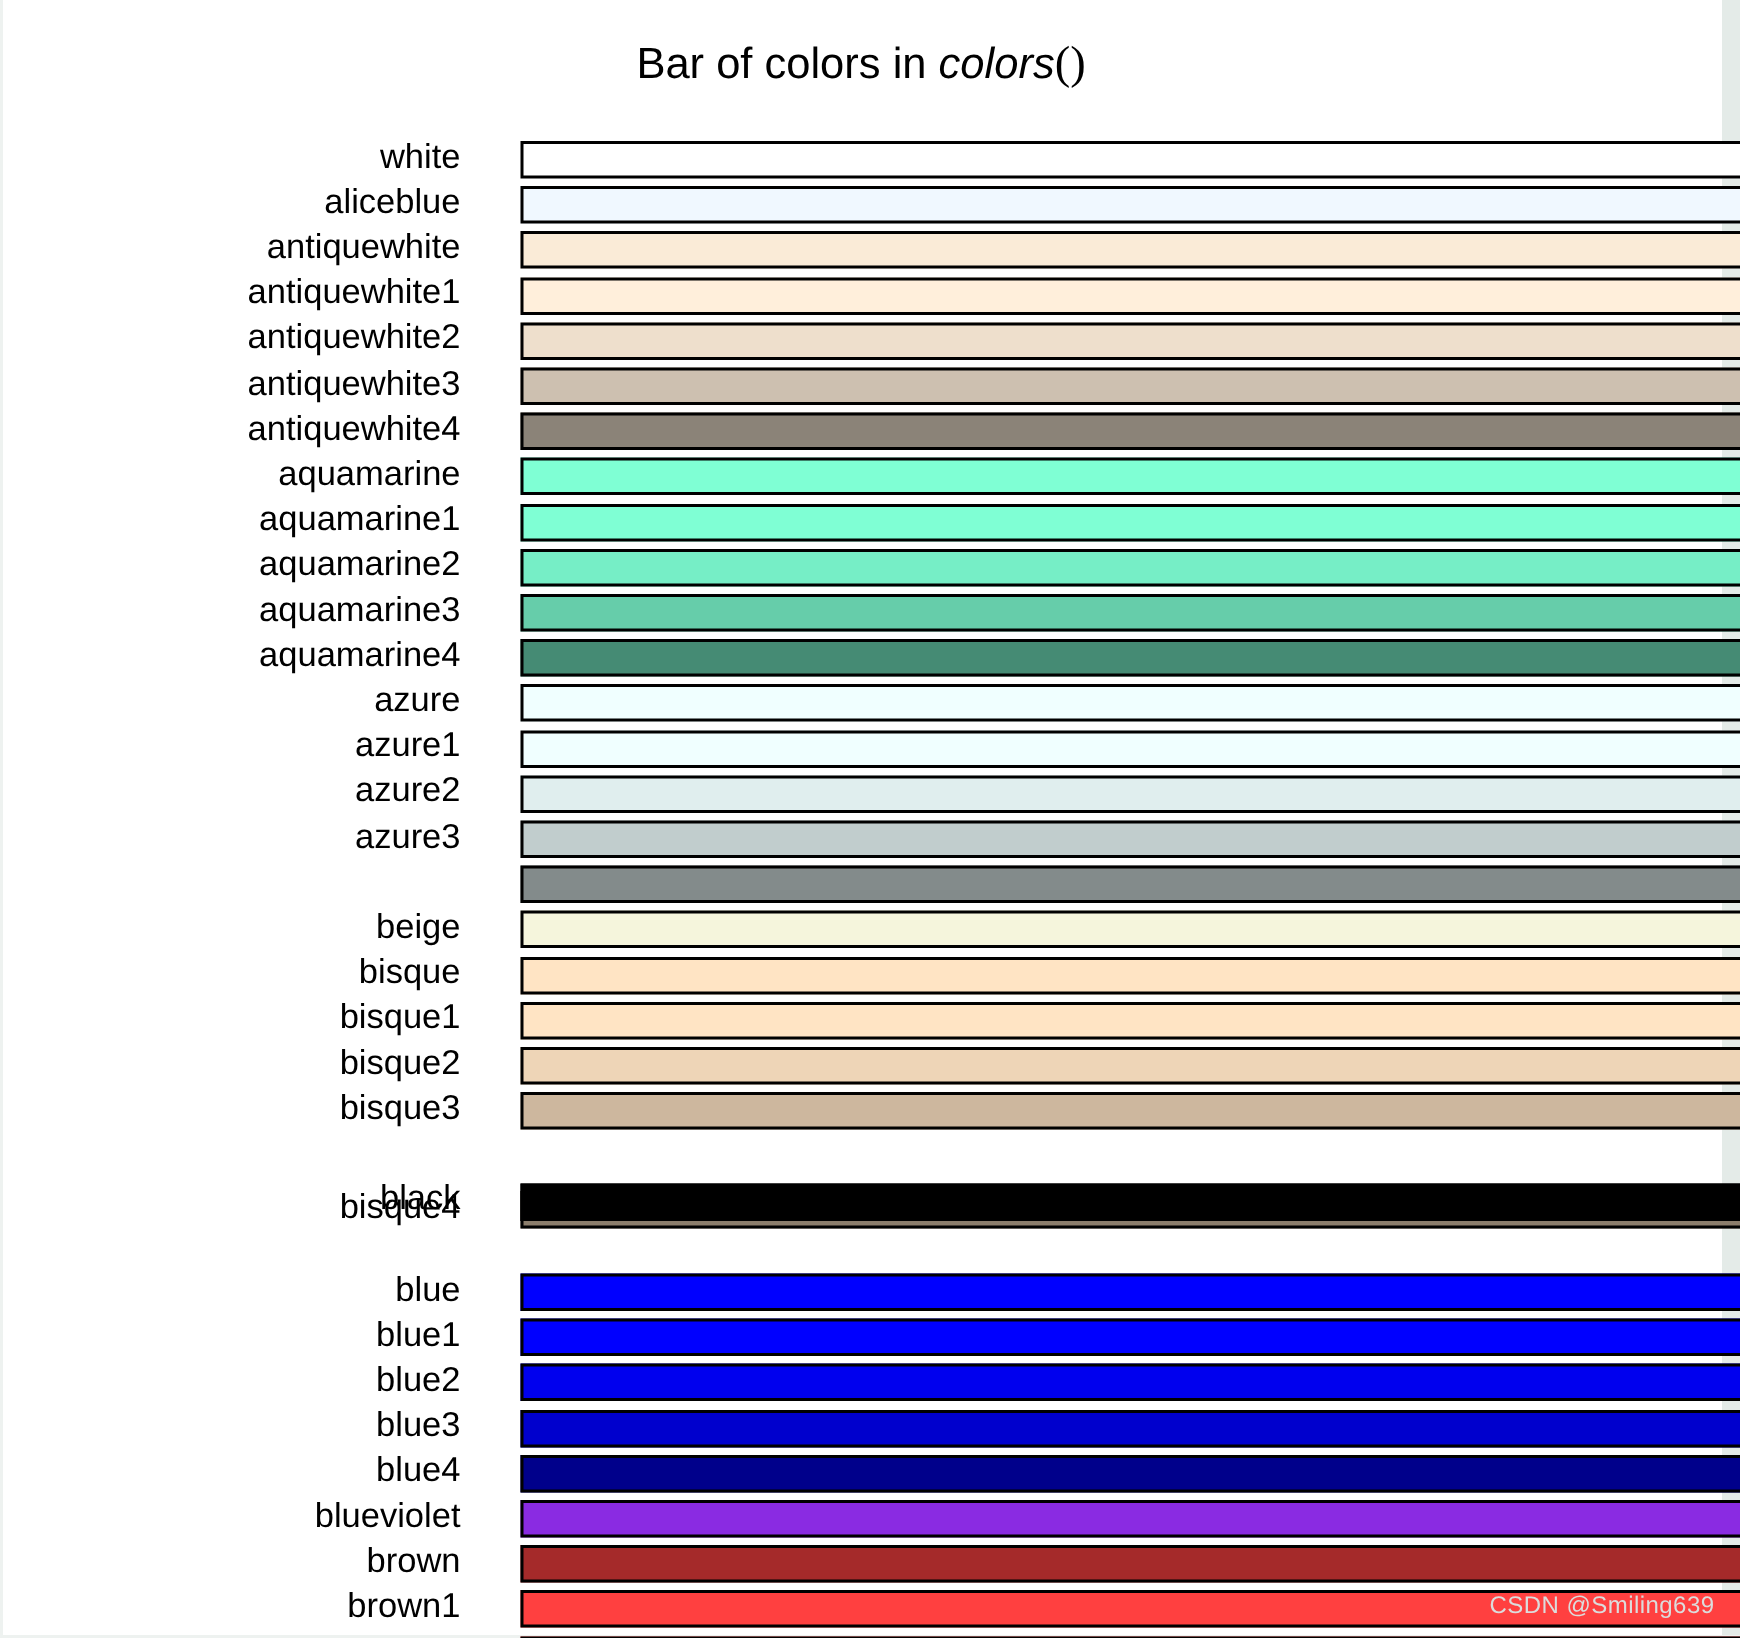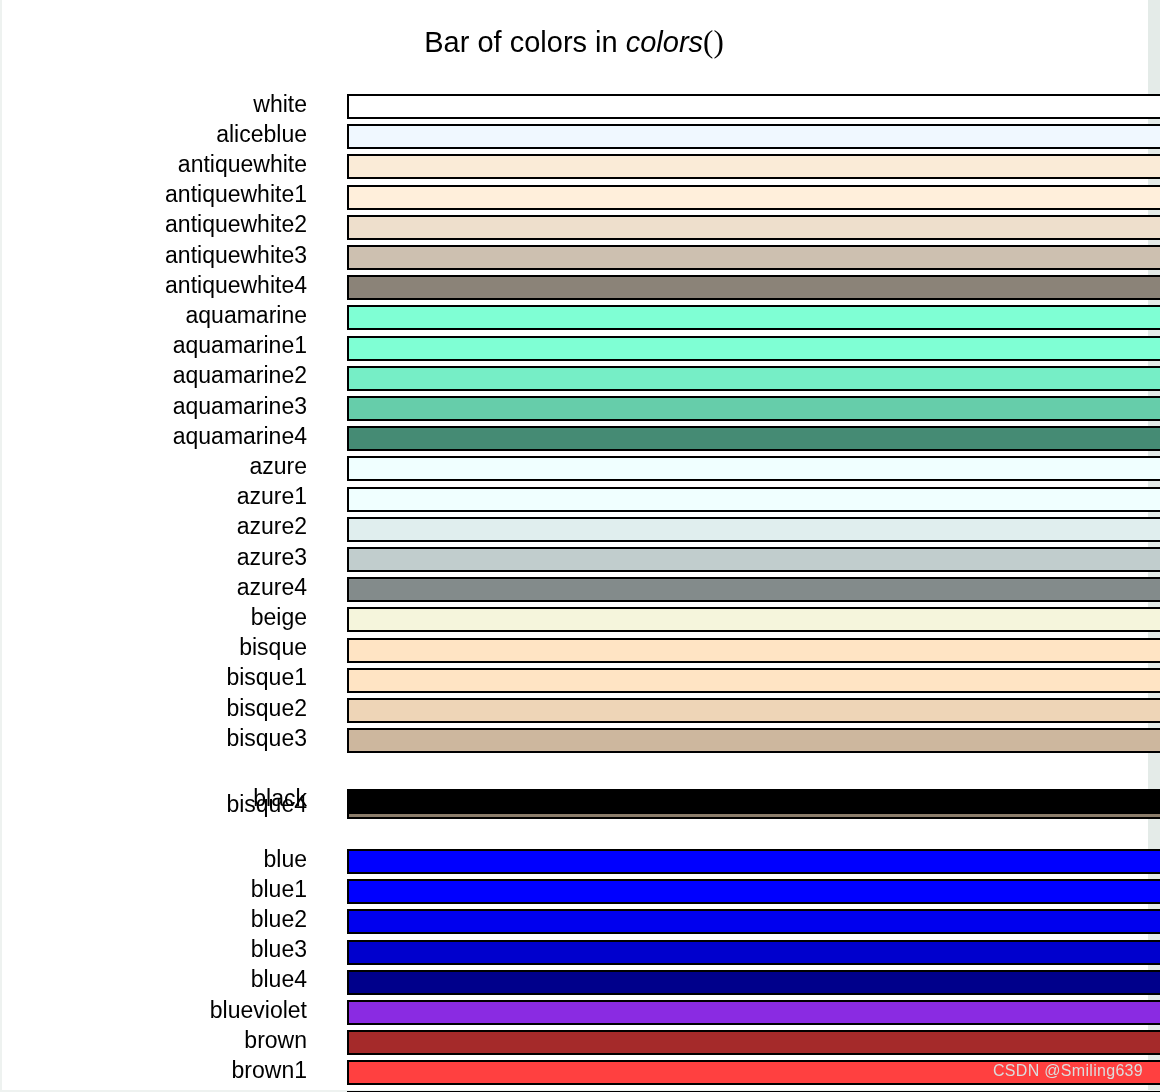--- a/index.html
+++ b/index.html
@@ -183,21 +183,20 @@
       </div>
       <div class="bar-row" style="top: 422.8px;">
         <div class="bar-label">azure2</div>
         <div class="bar-swatch" style="background-color: rgb(224, 238, 238); border-color: rgb(0, 0, 0);"></div>
       </div>
       <div class="bar-row" style="top: 453px;">
         <div class="bar-label">azure3</div>
         <div class="bar-swatch" style="background-color: rgb(193, 205, 205); border-color: rgb(0, 0, 0);"></div>
       </div>
       <div class="bar-row" style="top: 483.2px;">
-        <div class="bar-label">azure4</div>
         <div class="bar-swatch" style="background-color: rgb(131, 139, 139); border-color: rgb(0, 0, 0);"></div>
       </div>
       <div class="bar-row" style="top: 513.4px;">
         <div class="bar-label">beige</div>
         <div class="bar-swatch" style="background-color: rgb(245, 245, 220); border-color: rgb(0, 0, 0);"></div>
       </div>
       <div class="bar-row" style="top: 543.6px;">
         <div class="bar-label">bisque</div>
         <div class="bar-swatch" style="background-color: rgb(255, 228, 196); border-color: rgb(0, 0, 0);"></div>
       </div>

